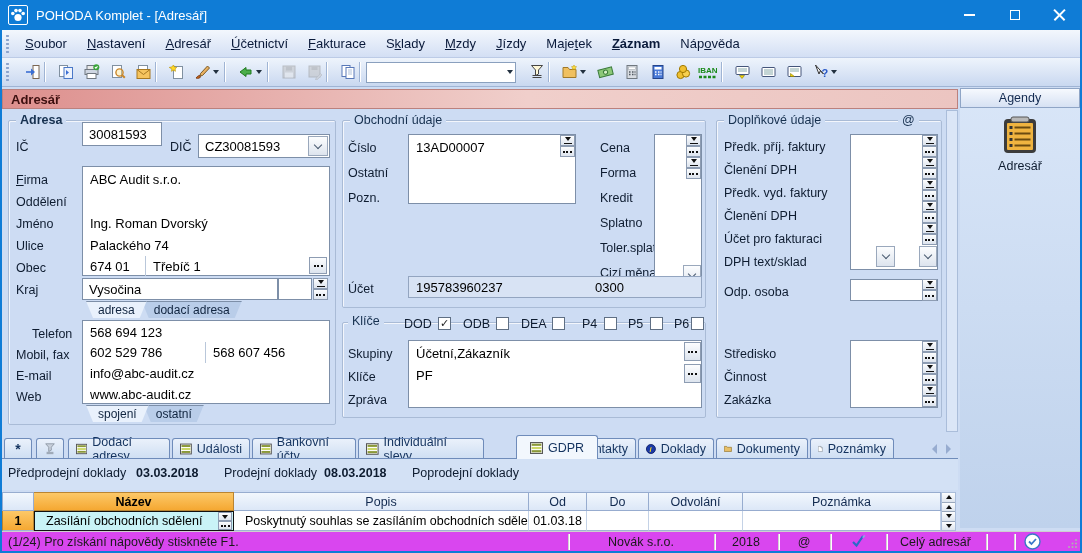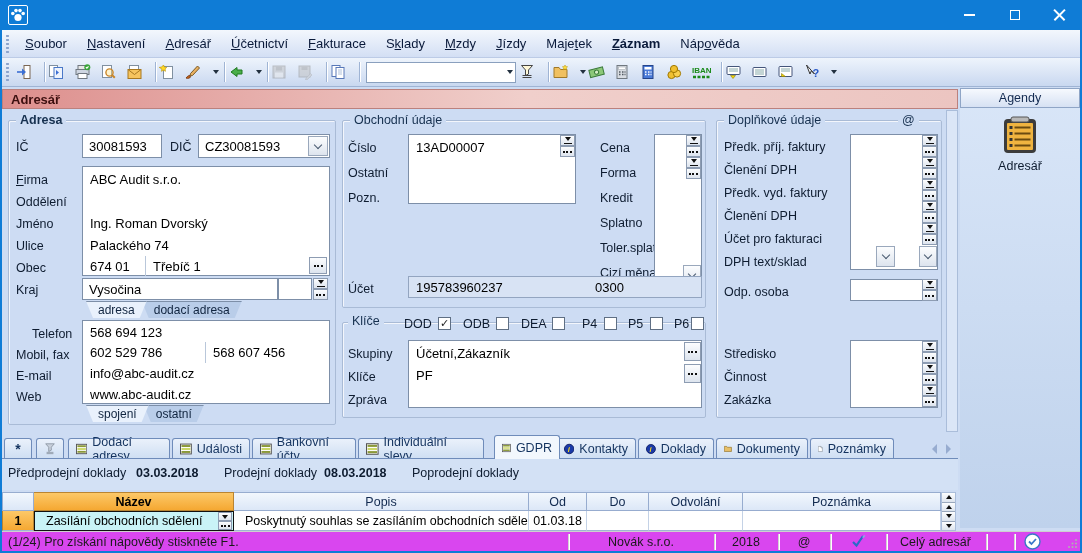--- a/index.html
+++ b/index.html
@@ -15,21 +15,21 @@
 .ic-max{width:10px;height:10px;border:1.4px solid #fff}
 .xbar{position:absolute;width:15px;height:1.5px;background:#fff;left:15px;top:14px}
 
 .bord{position:absolute;background:#0f7cd6}
 
 .menubar{position:absolute;left:2px;top:30px;width:1078px;height:28px;background:linear-gradient(#f3f7fd,#d3dff4);display:flex;align-items:center;border-bottom:1px solid #bccbe6}
 .grip{width:5px;height:20px;margin:0 5px 0 3px;background-image:radial-gradient(circle,#8ba3cc 1.1px,rgba(0,0,0,0) 1.3px);background-size:5px 4px}
 .mi{padding:4px 10px;color:#0a1a3a;font-size:13px}
 
 .toolbar{position:absolute;left:2px;top:58px;width:1078px;height:29px;background:linear-gradient(#eef4fc,#c9d8f0);display:flex;align-items:center;border-bottom:1px solid #9fb4d4}
-.tbtn{min-width:26px;height:24px;display:flex;align-items:center;justify-content:flex-start;border-radius:2px}
+.tbtn{min-width:26px;height:24px;display:flex;align-items:center;justify-content:flex-end;border-radius:2px}
 .dis{filter:grayscale(1);opacity:.5}
 .tsep{width:1px;height:20px;background:#9fb4d4;margin:0 3px;box-shadow:1px 0 0 #fff}
 .drop{width:10px;height:24px;display:flex;align-items:center;justify-content:center}
 .dtri{width:0;height:0;border-left:3.5px solid transparent;border-right:3.5px solid transparent;border-top:4px solid #22303f}
 .combo{width:150px;height:21px;background:#fff;border:1px solid #8aa0be;display:flex;align-items:center;margin:0 3px}
 .combo input{flex:1;border:none;outline:none;height:17px;font-size:12px;min-width:0}
 
 .hdr{position:absolute;left:2px;top:89px;width:956px;height:20px;background:linear-gradient(90deg,#dd8f8d,#f0cfcb 55%,#ecc5c1);border:1px solid #bb817e;display:flex;align-items:center;padding-left:8px;font-weight:bold;color:#3c0f0f;font-size:13px}
 .vscroll{position:absolute;left:946px;top:110px;width:12px;height:322px;background:#dbe6f7;border:1px solid #aabdda}
 
@@ -100,20 +100,21 @@
   <div class="titlebar">
     <span class="paw">
       <svg width="16" height="16" viewBox="0 0 16 16">
           <circle cx="8" cy="10.5" r="3.6" fill="#fff"></circle>
           <circle cx="2.8" cy="6.5" r="1.8" fill="#fff"></circle>
           <circle cx="6" cy="3.6" r="1.8" fill="#fff"></circle>
           <circle cx="10" cy="3.6" r="1.8" fill="#fff"></circle>
           <circle cx="13.2" cy="6.5" r="1.8" fill="#fff"></circle>
         </svg>
     </span>
+    <span class="wtitle">POHODA Komplet - [Adresář]</span>
     <div class="winbtns">
       <div class="wbtn">
           <span class="ic-min"></span>
         </div>
       <div class="wbtn">
           <span class="ic-max"></span>
         </div>
       <div class="wbtn">
           <span class="xbar" style="transform:rotate(45deg)"></span>
           <span class="xbar" style="transform:rotate(-45deg)"></span>
@@ -316,21 +317,21 @@
 
   <div class="hdr">
       <span>Adresář</span>
     </div>
   <div class="vscroll"></div>
 
   <div class="gb" style="left:8px;top:120px;width:328px;height:305px"></div>
   <span class="gbl b" style="left:16px;top:113px">Adresa</span>
 
   <span class="lbl u" style="left:16px;top:139px">IČ</span>
-  <div class="inp" style="left:82px;top:134px;width:80px;height:24px">30081593</div>
+  <div class="inp" style="left:82px;top:122px;width:80px;height:24px">30081593</div>
   <span class="lbl u" style="left:170px;top:139px">DIČ</span>
   <div class="inp" style="left:198px;top:134px;width:132px;height:24px">CZ30081593</div>
   <div class="chb" style="left:308px;top:136px;width:20px;height:20px">
       <span class="chv"></span>
     </div>
 
   <span class="lbl" style="left:16px;top:172px"><u>F</u>irma</span>
   <span class="lbl" style="left:16px;top:194px">Oddělení</span>
   <span class="lbl" style="left:16px;top:216px">Jméno</span>
   <span class="lbl" style="left:16px;top:238px">Ulice</span>
@@ -635,21 +636,21 @@
     </span>
   <span class="mtab" style="left:358px;width:126px">
       <svg width="13" height="12" viewBox="0 0 12 11">
         <rect x=".5" y=".5" width="11" height="10" fill="#fff" stroke="#555"></rect>
         <rect x="1.5" y="1.5" width="9" height="2" fill="#8a9838"></rect>
         <rect x="1.5" y="4.5" width="9" height="2" fill="#ccd868"></rect>
         <rect x="1.5" y="7.5" width="9" height="2" fill="#8a9838"></rect>
       </svg>
       <span>Individuální slevy</span>
     </span>
-  <span class="mtab on" style="left:494px;width:66px">
+  <span class="mtab on" style="left:516px;width:82px">
       <svg width="13" height="12" viewBox="0 0 12 11">
         <rect x=".5" y=".5" width="11" height="10" fill="#fff" stroke="#555"></rect>
         <rect x="1.5" y="1.5" width="9" height="2" fill="#8a9838"></rect>
         <rect x="1.5" y="4.5" width="9" height="2" fill="#ccd868"></rect>
         <rect x="1.5" y="7.5" width="9" height="2" fill="#8a9838"></rect>
       </svg>
       <span>GDPR</span>
     </span>
   <span class="mtab" style="left:556px;width:80px">
       <svg width="12" height="12" viewBox="0 0 12 12">

